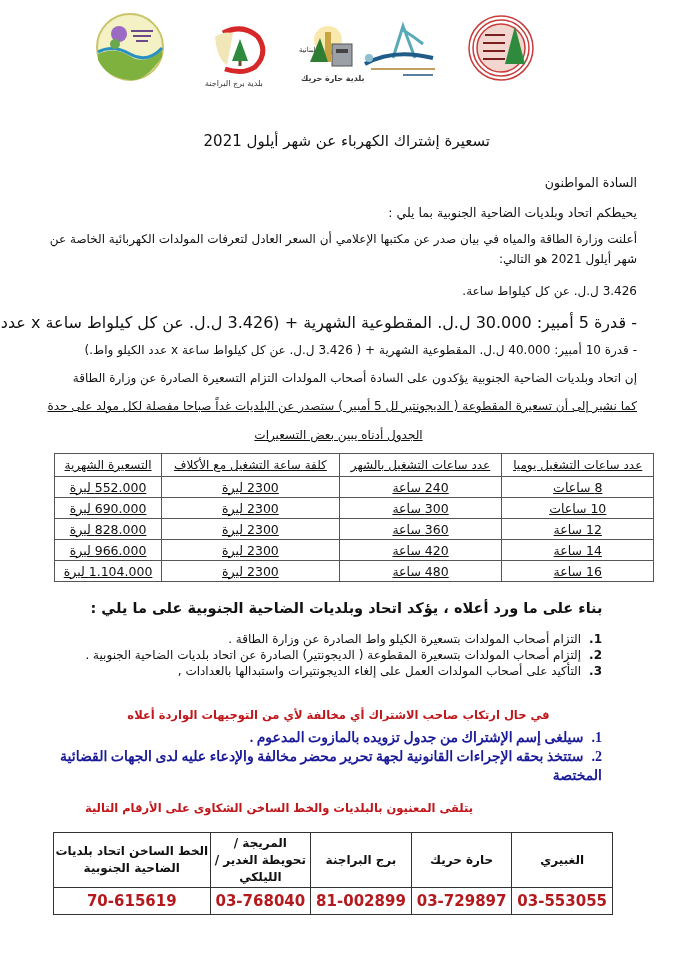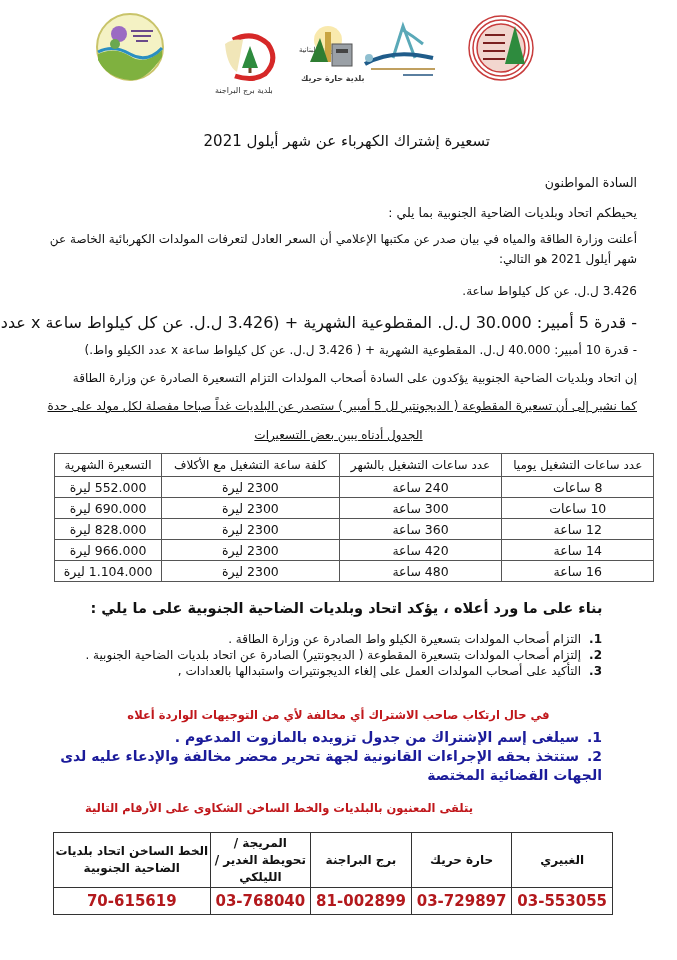--- a/index.html
+++ b/index.html
@@ -11,30 +11,30 @@
   .logo { position: absolute; }
   .logo-label { position: absolute; font-size: 8px; color: #333; white-space: nowrap; direction: rtl; }
   .title { position: absolute; top: 132px; left: 150px; width: 340px; text-align: right; font-size: 15px; color: #111; direction: rtl; }
   .line { position: absolute; right: 40px; font-size: 12.5px; direction: rtl; text-align: right; white-space: nowrap; }
   .underline { text-decoration: underline; }
   .center { position: absolute; left: 0; width: 677px; text-align: center; direction: rtl; font-size: 12.5px; }
 
   
   table { border-collapse: collapse; direction: rtl; }
   .price-table { position: absolute; top: 453px; left: 54px; width: 600px; font-size: 12.5px; }
-  .price-table td, .price-table th { border: 1px solid #555; text-align: center; height: 20px; padding: 0 4px; font-weight: normal; }
+  .price-table td, .price-table th { border: 1px solid #555; text-align: center; height: 20px; padding: 0 4px; font-weight: normal; text-decoration: underline; }
   .price-table th { font-size: 12px; height: 22px; }
 
   .bold-heading { position: absolute; top: 600px; left: 8px; width: 677px; text-align: center; font-size: 14.5px; font-weight: bold; direction: rtl; }
   .list { position: absolute; right: 75px; direction: rtl; font-size: 12px; list-style: none; margin: 0; padding: 0; }
   .list li { height: 16px; white-space: nowrap; }
   .num { font-weight: bold; margin-left: 8px; }
 
   .red-heading { position: absolute; top: 708px; left: 0; width: 677px; text-align: center; color: #c0171b; font-weight: bold; font-size: 11.5px; direction: rtl; }
-  .blue-list { position: absolute; right: 75px; width: 560px; direction: rtl; color: #1b1b9a; font-weight: bold; font-size: 14px; margin: 0; padding: 0; list-style: none; line-height: 19px; }
+  .blue-list { position: absolute; right: 75px; width: 560px; direction: rtl; color: #1b1b9a; font-weight: bold; font-size: 14px; margin: 0; padding: 0; list-style: none; line-height: 19px; font-family: Liberation Serif, serif; }
   .red-sub { position: absolute; top: 801px; left: 0; width: 558px; text-align: center; color: #c0171b; font-weight: bold; font-size: 11.5px; direction: rtl; }
 
   .contact-table { position: absolute; top: 832px; left: 53px; width: 560px; }
   .contact-table td { border: 1.5px solid #333; text-align: center; font-weight: bold; }
   .contact-table .hdr td { height: 52px; font-size: 12px; line-height: 17px; color: #111; }
   .contact-table .nums td { height: 24px; font-size: 15px; color: #b3191d; }
 </style>
 </head>
 <body>
 
@@ -48,21 +48,21 @@
         <path d="M3 42 Q20 34 35 44 T67 38 L67 45 Q50 70 35 68 Q12 66 3 48 Z" fill="#7fb13f"></path>
         <path d="M3 40 Q18 32 35 42 T67 36" stroke="#2a8fc1" stroke-width="3" fill="none"></path>
         <circle cx="24" cy="22" r="8" fill="#9b6bc3"></circle>
         <circle cx="20" cy="32" r="5" fill="#6aa84f"></circle>
         <rect x="36" y="18" width="22" height="2" fill="#6a4a8a"></rect>
         <rect x="38" y="23" width="18" height="2" fill="#6a4a8a"></rect>
         <rect x="41" y="28" width="12" height="2" fill="#6a4a8a"></rect>
       </svg>
     </div>
 
-    <div class="logo" style="left:108px;top:24px;width:75px;height:70px;margin-left:10px;">
+    <div class="logo" style="left:108px;top:17px;width:75px;height:70px;">
       <svg width="75" height="52" viewBox="0 0 75 52">
         <path d="M20 8 Q40 -2 55 12 Q66 28 52 42 Q40 50 22 44" stroke="#d62828" stroke-width="5" fill="none"></path>
         <path d="M12 12 Q20 6 30 8 L24 40 Q14 34 12 12 Z" fill="#f1e6b8"></path>
         <polygon points="37,14 29,36 45,36" fill="#2e8b3e"></polygon>
         <rect x="35.5" y="36" width="3" height="5" fill="#6b4b2a"></rect>
       </svg>
       <div class="logo-label" style="left:2px;top:54px;">بلدية برج البراجنة</div>
     </div>
 
     <div class="logo" style="left:200px;top:0;width:65px;height:82px;">

